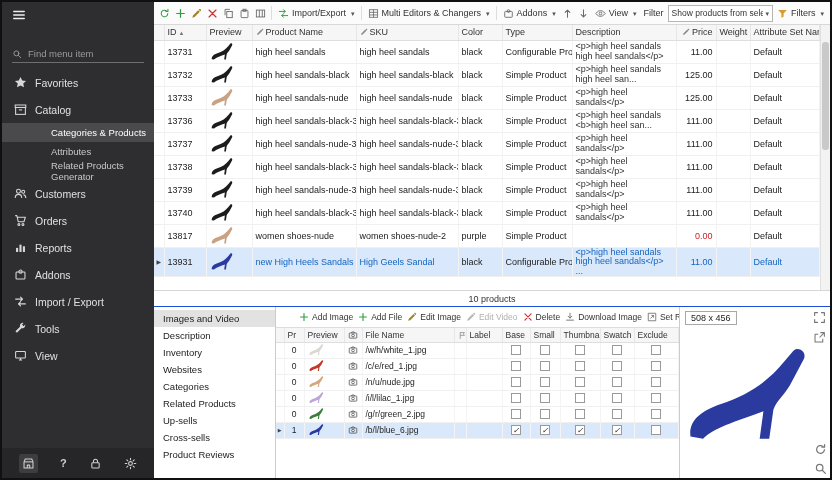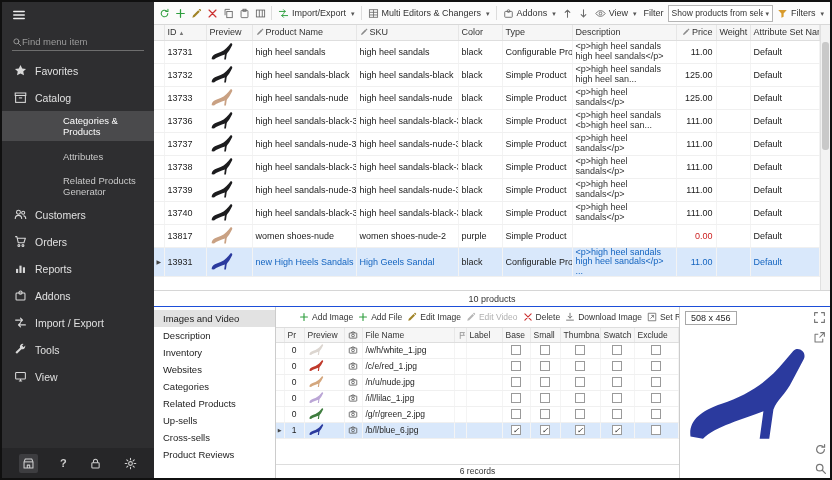--- a/index.html
+++ b/index.html
@@ -8,27 +8,27 @@
   .app{position:relative;width:832px;height:480px;background:#fff;border:2px solid #101010;overflow:hidden;font-size:10px;color:#222}
   button{background:none;border:0;font:inherit;color:inherit;display:inline-flex;align-items:center;gap:3px;cursor:default;padding:0}
   .ic{width:11px;height:11px;display:block;flex:0 0 auto}
   .c-green{color:#2e9e3e}.c-red{color:#cc3333}.c-gray{color:#6a6a6a}.c-olive{color:#a08326}.c-yellow{color:#d89b2c}.c-dis{color:#b5b5b5}
   .caret{font-size:7px;color:#555;margin-left:2px;line-height:1}
 
   
   .sidebar{position:absolute;left:0;top:0;bottom:0;width:152px;background:#2e2e30;color:#e4e4e4}
   .sb-top{height:26px;display:flex;align-items:center;padding-left:10px}
   .sb-top .ic{width:14px;height:14px;color:#eee}
-  .sb-search{display:flex;align-items:center;margin:8px 10px 6px 10px;border-bottom:1px solid #6e6e6e;padding-bottom:3px}
+  .sb-search{display:flex;align-items:center;gap:6px;margin:20px 10px 6px 10px;border-bottom:1px solid #6e6e6e;padding-bottom:3px}
   .sb-search .ic{width:10px;height:10px;color:#9a9a9a}
   .sb-search input{background:transparent;border:0;outline:none;color:#ccc;font-size:9.5px;width:100px}
   .sb-search input::placeholder{color:#9a9a9a}
   .sb-item{height:27px;display:flex;align-items:center;gap:8px;padding-left:12px;font-size:10.5px;color:#e0e0e0}
   .sbi{width:13px;height:13px;color:#d8d8d8;flex:0 0 auto}
-  .sb-item.sub{height:30px;padding-left:40px;font-size:9.5px;color:#c9c9c9}
+  .sb-item.sub{height:19px;padding-left:28px;font-size:9.5px;color:#c9c9c9}
   .sb-item.sel{background:#4a4a4c;color:#fff}
   .sb-bottom{position:absolute;left:0;right:0;bottom:0;height:30px;background:#262628;display:flex;align-items:center;justify-content:space-around;padding:0 6px}
   .sb-bottom .ic{width:13px;height:13px;color:#cfcfcf}
   .sb-store{background:#3d3d40;border-radius:2px;padding:3px}
   .sb-help{font-size:11px;font-weight:bold;color:#cfcfcf}
 
   
   .main{position:absolute;left:152px;top:0;right:0;bottom:0;display:flex;flex-direction:column;background:#fff}
   .toolbar{height:23px;flex:0 0 23px;display:flex;align-items:center;gap:1px;padding:0 3px;border-bottom:1px solid #d8d8d8;background:#fbfbfb;font-size:9px;color:#333;overflow:hidden;white-space:nowrap}
   .tbi{padding:2px 2px}
@@ -955,21 +955,20 @@
                   <td class="m-label"></td>
                   <td class="m-cb"><span class="cb"><i>✓</i></span></td>
                   <td class="m-cb"><span class="cb"><i>✓</i></span></td>
                   <td class="m-cb"><span class="cb"><i>✓</i></span></td>
                   <td class="m-cb"><span class="cb"><i>✓</i></span></td>
                   <td class="m-cb"><span class="cb"><i></i></span></td>
                 </tr>
               </tbody>
           </table>
         </div>
-        <div class="mstatus"><span>6 records</span></div>
       </div>
 
       <div class="preview">
         <div class="pv-size">508 x 456</div>
         <button class="pv-expand">
             <svg class="ic">
               <use href="#i-expand"></use>
             </svg>
           </button>
         <button class="pv-ext">

